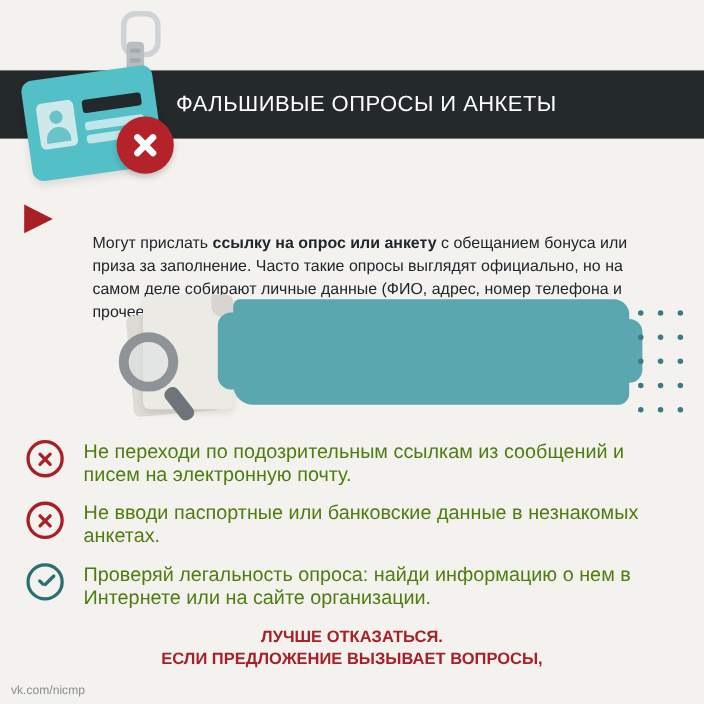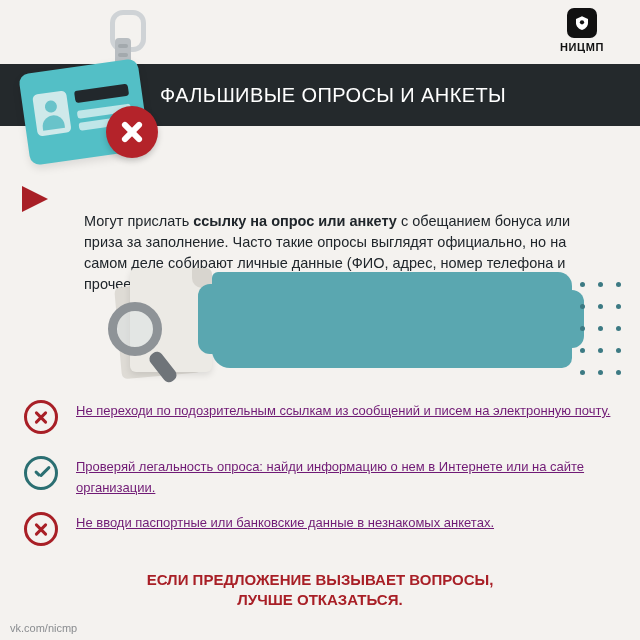--- a/index.html
+++ b/index.html
@@ -349,24 +349,23 @@
     top: 400px;
     width: 604px;
   }
   .tip {
     position: relative;
     min-height: 46px;
     padding-left: 58px;
     margin-bottom: 10px;
   }
   .tip-text {
-    font-size: 13px;
+    font-size: 18px;
     line-height: 21px;
-    color: #701a75;
-    text-decoration: underline;
+    color: #4d7c0f;
   }
   .icon-circle {
     position: absolute;
     left: 6px;
     top: 0px;
     width: 34px;
     height: 34px;
     border-radius: 50%;
     box-sizing: border-box;
   }
@@ -429,29 +428,20 @@
     bottom: 6px;
     font-size: 11px;
     color: #8a8d90;
   }
 </style>
 </head>
 <body>
 
 <div class="page">
 
-  <div class="logo">
-    <div class="logo-mark">
-      <svg class="shield" viewBox="0 0 24 24" aria-hidden="true">
-        <path d="M12 2 L21 6 V12 C21 17 17 21 12 22.5 C7 21 3 17 3 12 V6 Z" fill="#ffffff"></path>
-        <circle cx="12" cy="11" r="3.2" fill="#111111"></circle>
-      </svg>
-    </div>
-    <div class="logo-text">НИЦМП</div>
-  </div>
 
   <div class="header-band"></div>
   <div class="header-title">ФАЛЬШИВЫЕ ОПРОСЫ И АНКЕТЫ</div>
 
   <div class="badge-art">
     <div class="badge-clip-ring"></div>
     <div class="badge-clip-stem"></div>
     <div class="badge-card">
       <div class="photo">
         <div class="head"></div>
@@ -497,29 +487,29 @@
       <span style="left:18px; top:88px;"></span>
       <span style="left:36px; top:88px;"></span>
   </div>
 
   <div class="tips">
     <div class="tip">
       <div class="icon-circle icon-cross"></div>
       <div class="tip-text">Не переходи по подозрительным ссылкам из сообщений и писем на электронную почту.</div>
     </div>
     <div class="tip">
+      <div class="icon-circle icon-cross"></div>
+      <div class="tip-text">Не вводи паспортные или банковские данные в незнакомых анкетах.</div>
+    </div>
+    <div class="tip">
       <div class="icon-circle icon-check"></div>
       <div class="tip-text">Проверяй легальность опроса: найди информацию о нем в Интернете или на сайте организации.</div>
     </div>
-    <div class="tip">
-      <div class="icon-circle icon-cross"></div>
-      <div class="tip-text">Не вводи паспортные или банковские данные в незнакомых анкетах.</div>
-    </div>
   </div>
 
   <div class="slogan">
+    <div>ЛУЧШЕ ОТКАЗАТЬСЯ.</div>
     <div>ЕСЛИ ПРЕДЛОЖЕНИЕ ВЫЗЫВАЕТ ВОПРОСЫ,</div>
-    <div>ЛУЧШЕ ОТКАЗАТЬСЯ.</div>
   </div>
 
   <div class="footer-link">vk.com/nicmp</div>
 
 </div>
 
 </body></html>

